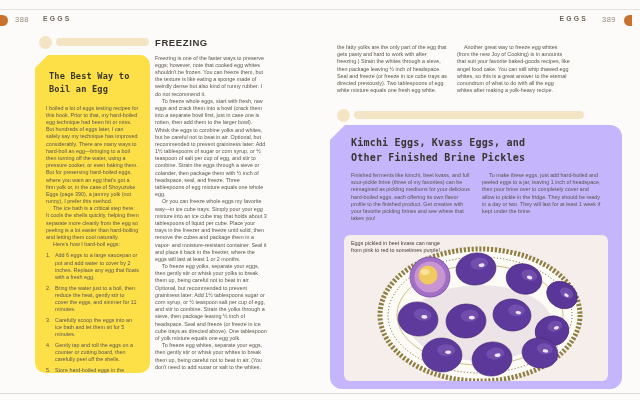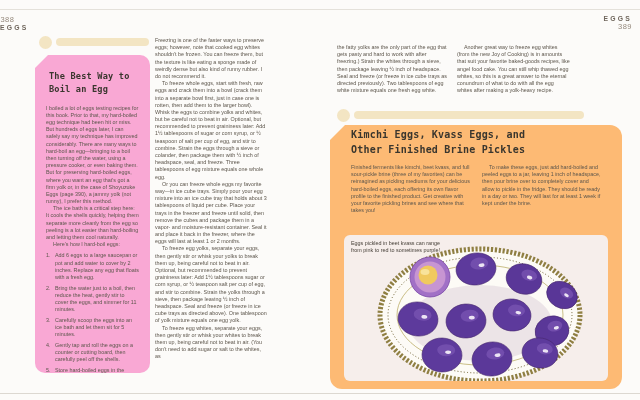--- a/index.html
+++ b/index.html
@@ -9,21 +9,21 @@
     font-family:"Liberation Sans", sans-serif;
     color:#5d564c;
     overflow:hidden;
   }
   .spread { position:relative; width:640px; height:400px; }
   .hairline { position:absolute; left:0; width:640px; height:1px; background:#e4e1da; }
   .hairline.top { top:9px; }
   .hairline.bottom { top:393px; background:#dcd8d1; }
 
   
-  .hdr { position:absolute; top:15px; display:flex; align-items:flex-end; height:12px;flex-direction:column; }
+  .hdr { position:absolute; top:15px; display:flex; align-items:flex-start; height:12px; }
   .hdr-left { left:0; }
   .hdr-right { right:8px; }
   .edge-tab { width:8px; height:11px; background:#c8732d; }
   .edge-tab.left { border-radius:0 5.5px 5.5px 0; margin-right:7px; }
   .edge-tab.right { border-radius:5.5px 0 0 5.5px; margin-left:8px; }
   .pagenum { font-size:7.5px; color:#95897c; letter-spacing:.5px; }
   .hdr-left .pagenum { margin-right:14px; }
   .hdr-right .pagenum { margin-left:14px; }
   .sectionlbl { font-size:6.8px; font-weight:bold; letter-spacing:2.2px; color:#6f665c; }
 
@@ -34,21 +34,21 @@
   .deco-pill.ldp { left:56px; top:38px; width:93px; }
   .deco-circle.rdc { left:337px; top:109px; }
   .deco-pill.rdp { left:354px; top:111px; width:230px; }
 
   
   .notch { position:absolute; top:0; left:0; width:0; height:0;
            border-top:13px solid #fcfbf9; border-right:13px solid transparent; }
 
   
   .sidebar { position:absolute; left:35px; top:55px; width:115px; height:318px;
-             background:#f9a8d4; border-radius:10px; border-top-left-radius:0;
+             background:#fde047; border-radius:10px; border-top-left-radius:0;
              padding:13px 11px 10px 11px; overflow:hidden; }
   .mono-title { font-family:"DejaVu Sans Mono", monospace; font-weight:bold;
                 color:#3a362e; }
   .sidebar .mono-title { font-size:8.6px; line-height:1.55; letter-spacing:.2px; margin:2px 0 8px 3px; }
 
   .bodytext, .bodytext p { font-size:5.4px; line-height:1.33; color:#5d564c; }
   p.ind { text-indent:7px; }
 
   .steps { margin-top:4px; }
   .step { display:flex; margin-bottom:3.5px; }
@@ -60,22 +60,22 @@
   .freezing-col h3 { font-size:9.5px; font-weight:bold; letter-spacing:.6px;
                      color:#3a362e; margin-bottom:5px; }
 
   
   .rcol { position:absolute; top:44px; width:113px; height:74px; overflow:hidden; }
   .rcol1 { left:337px; }
   .rcol2 { left:457px; }
 
   
   .panel { position:absolute; left:330px; top:125px; width:292px; height:264px;
-           background:#fdba74; border-radius:12px; border-top-left-radius:0;
-           padding:0 15px; overflow:hidden; }
+           background:#c4b5fd; border-radius:12px; border-top-left-radius:0;
+           padding:8px 15px; overflow:hidden; }
   .panel .notch { border-top-color:#fcfbf9; border-top-width:15px; border-right-width:15px; }
   .panel .mono-title { font-size:10px; line-height:1.5; letter-spacing:.2px; margin:2px 0 7px 6px; }
   .panel-cols { display:flex; gap:12px; margin-left:6px; width:250px; height:64px; overflow:hidden; }
   .panel-cols p { width:119px; }
 
   
   .photo { position:absolute; left:14px; top:110px; width:264px; height:146px;
            border-radius:6px; overflow:hidden; background:#f6eeeb; }
   .photo svg { position:absolute; left:0; top:0; }
   .caption { position:absolute; left:7px; top:5px; width:90px;
@@ -129,20 +129,21 @@
           </div>
         <div class="step">
             <span class="num">5.</span>
             <span class="txt">Store hard-boiled eggs in the fridge, where they will last for 2 to 3 days.</span>
           </div>
       </div>
     </div>
   </div>
 
   <div class="freezing-col bodytext">
+    <h3>FREEZING</h3>
     <p>Freezing is one of the faster ways to preserve eggs; however, note that cooked egg whites shouldn't be frozen. You can freeze them, but the texture is like eating a sponge made of weirdly dense but also kind of runny rubber. I do not recommend it.</p>
     <p class="ind">To freeze whole eggs, start with fresh, raw eggs and crack them into a bowl (crack them into a separate bowl first, just in case one is rotten, then add them to the larger bowl). Whisk the eggs to combine yolks and whites, but be careful not to beat in air. Optional, but recommended to prevent graininess later: Add 1½ tablespoons of sugar or corn syrup, or ½ teaspoon of salt per cup of egg, and stir to combine. Strain the eggs through a sieve or colander, then package them with ½ inch of headspace, seal, and freeze. Three tablespoons of egg mixture equals one whole egg.</p>
     <p class="ind">Or you can freeze whole eggs my favorite way—in ice cube trays. Simply pour your egg mixture into an ice cube tray that holds about 3 tablespoons of liquid per cube. Place your trays in the freezer and freeze until solid, then remove the cubes and package them in a vapor- and moisture-resistant container. Seal it and place it back in the freezer, where the eggs will last at least 1 or 2 months.</p>
     <p class="ind">To freeze egg yolks, separate your eggs, then gently stir or whisk your yolks to break them up, being careful not to beat in air. Optional, but recommended to prevent graininess later: Add 1½ tablespoons sugar or corn syrup, or ½ teaspoon salt per cup of egg, and stir to combine. Strain the yolks through a sieve, then package leaving ½ inch of headspace. Seal and freeze (or freeze in ice cube trays as directed above). One tablespoon of yolk mixture equals one egg yolk.</p>
     <p class="ind">To freeze egg whites, separate your eggs, then gently stir or whisk your whites to break them up, being careful not to beat in air. (You don't need to add sugar or salt to the whites, as</p>
   </div>
 
   <div class="rcol rcol1 bodytext">
     <p>the fatty yolks are the only part of the egg that gets pasty and hard to work with after freezing.) Strain the whites through a sieve, then package leaving ½ inch of headspace. Seal and freeze (or freeze in ice cube trays as directed previously). Two tablespoons of egg white mixture equals one fresh egg white.</p>
   </div>

